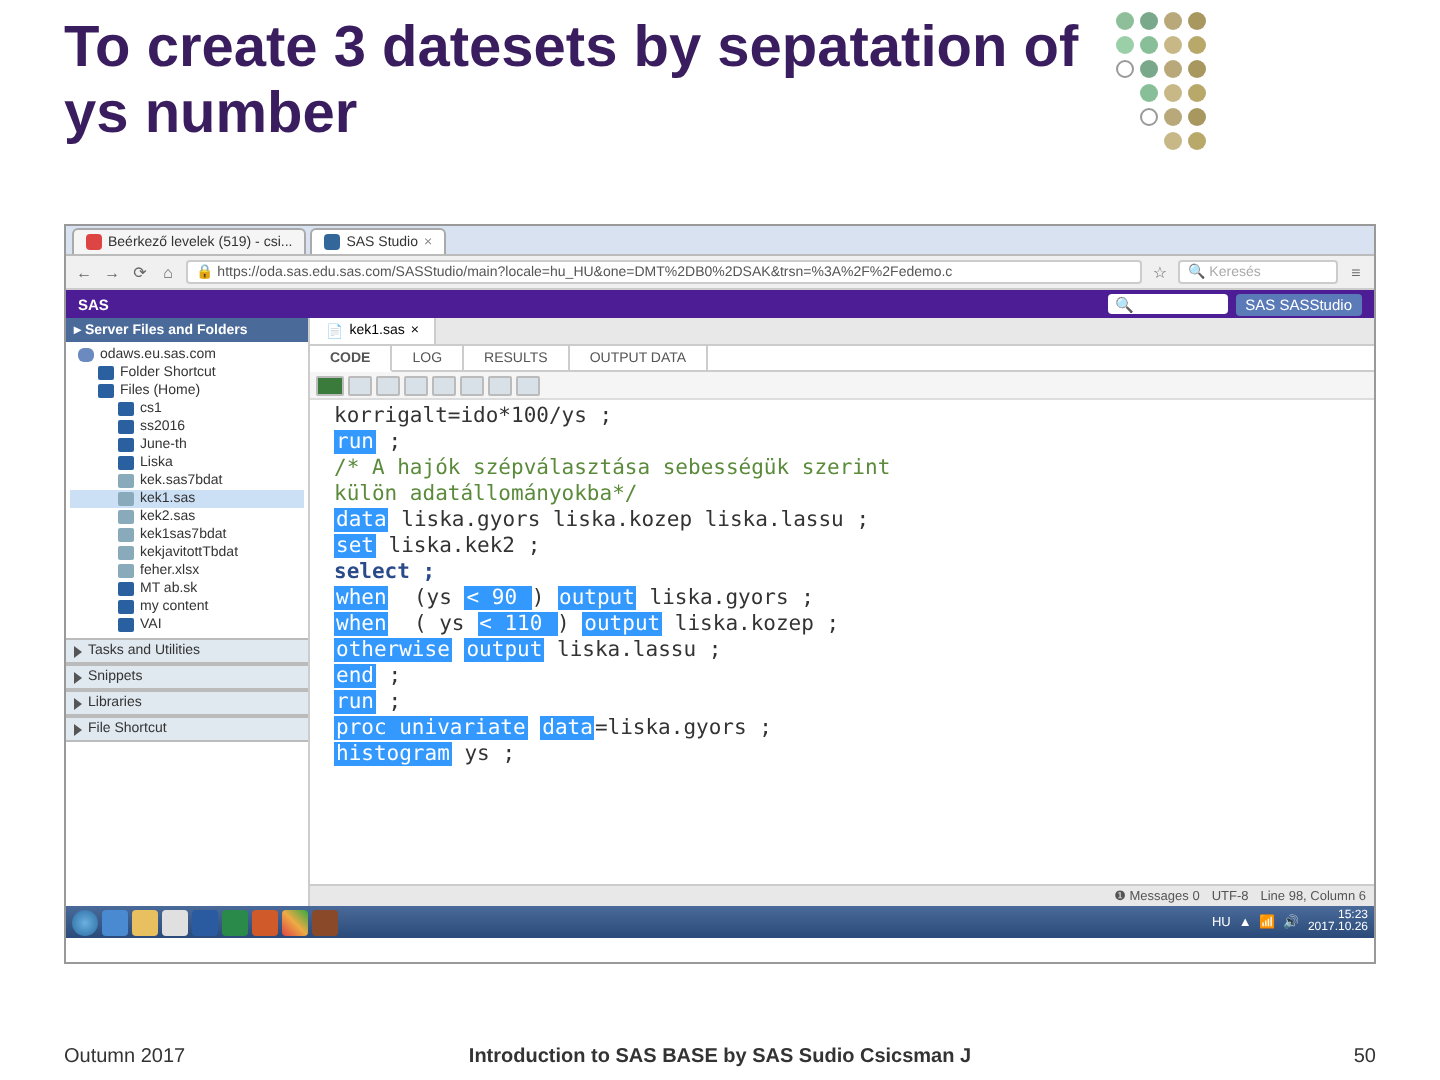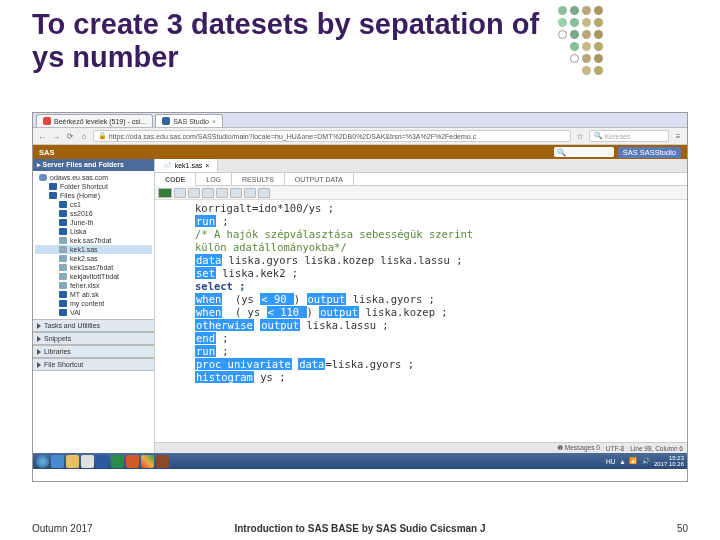--- a/index.html
+++ b/index.html
@@ -15,21 +15,21 @@
 
   .screenshot { position: absolute; top: 112px; left: 32px; width: 656px; height: 370px; border: 1px solid #999; background: #fff; font-family: "Segoe UI", Arial, sans-serif; font-size: 7.5px; overflow: hidden; }
   .chrome-tabs { height: 15px; background: #d8e2f0; border-bottom: 1px solid #bbb; display: flex; align-items: flex-end; padding-left: 3px; }
   .ctab { height: 13px; background: #f5f5f5; border: 1px solid #aaa; border-bottom: none; border-radius: 3px 3px 0 0; margin-right: 2px; padding: 1px 6px; display: flex; align-items: center; gap: 3px; font-size: 7px; color: #333; }
   .ctab.active { background: #fff; }
   .cicon { width: 8px; height: 8px; border-radius: 2px; display: inline-block; }
   .addrbar { height: 17px; background: #f0f0f0; border-bottom: 1px solid #ccc; display: flex; align-items: center; gap: 4px; padding: 0 4px; font-size: 7px; color: #555; }
   .nav-ico { width: 10px; height: 10px; display: inline-flex; align-items: center; justify-content: center; color: #666; font-size: 8px; }
   .addr { flex: 1; height: 12px; background: #fff; border: 1px solid #ccc; border-radius: 2px; padding: 0 4px; display: flex; align-items: center; overflow: hidden; white-space: nowrap; }
   .search { width: 80px; height: 12px; background: #fff; border: 1px solid #ccc; border-radius: 2px; padding: 0 4px; display: flex; align-items: center; }
-  .sas-top { height: 14px; background: #a16207; color: #fff; display: flex; align-items: center; padding: 0 6px; justify-content: space-between; font-size: 7.5px; }
+  .sas-top { height: 14px; background: #4c1d95; color: #fff; display: flex; align-items: center; padding: 0 6px; justify-content: space-between; font-size: 7.5px; }
   .sas-top-right { display: flex; gap: 4px; align-items: center; }
   .srch-box { background: #fff; color: #333; padding: 0 4px; height: 10px; display: flex; align-items: center; border-radius: 2px; width: 60px; }
   .studio-bar { height: 14px; background: #2c4a78; color: #fff; display: flex; align-items: center; padding: 0 6px; font-size: 8px; font-weight: bold; }
   .workspace { display: flex; height: 294px; }
   .sidebar { width: 122px; background: #fff; border-right: 1px solid #ccc; font-size: 7px; color: #333; overflow: hidden; }
   .side-hdr { background: #4a6a9a; color: #fff; padding: 2px 4px; font-size: 7px; font-weight: bold; display: flex; justify-content: space-between; }
   .tree { padding: 2px 2px; }
   .tree-item { padding: 1px 2px 1px 4px; display: flex; align-items: center; gap: 3px; white-space: nowrap; }
   .tree-item.l1 { padding-left: 14px; }
   .tree-item.l2 { padding-left: 24px; }
@@ -45,21 +45,21 @@
   .file-tab { height: 14px; background: #e8e8e8; border-bottom: 1px solid #ccc; display: flex; font-size: 7px; }
   .ftab { padding: 2px 8px; background: #fff; border-right: 1px solid #ccc; display: flex; align-items: center; gap: 3px; }
   .sub-tabs { height: 13px; border-bottom: 1px solid #ccc; display: flex; font-size: 7px; }
   .stab { padding: 2px 10px; border-right: 1px solid #ccc; color: #555; display: flex; align-items: center; }
   .stab.active { background: #fff; border-bottom: 1px solid #fff; margin-bottom: -1px; font-weight: bold; }
   .toolbar { height: 14px; background: #f5f5f5; border-bottom: 1px solid #ddd; display: flex; align-items: center; gap: 2px; padding: 0 3px; }
   .tbtn { width: 12px; height: 10px; background: #d8e0e8; border: 1px solid #bbb; border-radius: 1px; }
   .tbtn.run { background: #3a7a3a; width: 14px; }
   .code { flex: 1; background: #fff; font-family: "Consolas", monospace; font-size: 10.5px; line-height: 13px; padding-left: 0; position: relative; overflow: hidden; }
   .gutter { position: absolute; left: 0; top: 0; width: 22px; background: #f0f0f0; color: #888; text-align: right; padding: 2px 3px 0 0; font-size: 9px; line-height: 13px; border-right: 1px solid #ddd; }
-  .code-body { margin-left: 40px; padding-top: 2px; white-space: pre; color: #333; }
+  .code-body { margin-left: 12px; padding-top: 2px; white-space: pre; color: #333; }
   .hl { background: #3399ff; color: #fff; padding: 0 1px; }
   .kw { color: #2a4a8a; font-weight: bold; }
   .cm { color: #5a8a3a; }
   .statusbar { height: 11px; background: #e8e8e8; border-top: 1px solid #ccc; font-size: 6.5px; color: #555; display: flex; justify-content: flex-end; align-items: center; padding: 0 4px; gap: 6px; }
 
   .taskbar { height: 16px; background: linear-gradient(#4a6a9a, #2a4a7a); display: flex; align-items: center; padding: 0 3px; gap: 2px; justify-content: space-between; }
   .tb-left { display: flex; gap: 2px; align-items: center; }
   .tb-ico { width: 13px; height: 13px; border-radius: 2px; background: #6a8aba; }
   .tb-ico.win { background: radial-gradient(#6ab0e0, #2a6aa0); border-radius: 50%; }
   .tb-right { display: flex; gap: 4px; align-items: center; color: #fff; font-size: 6.5px; }

